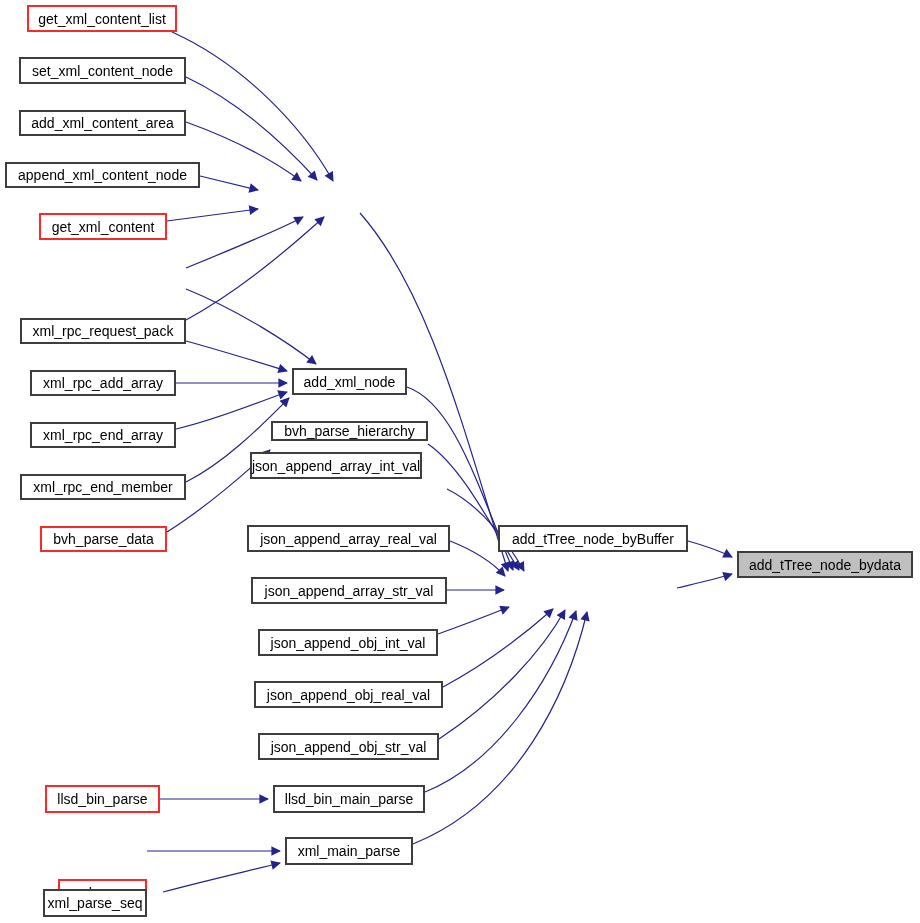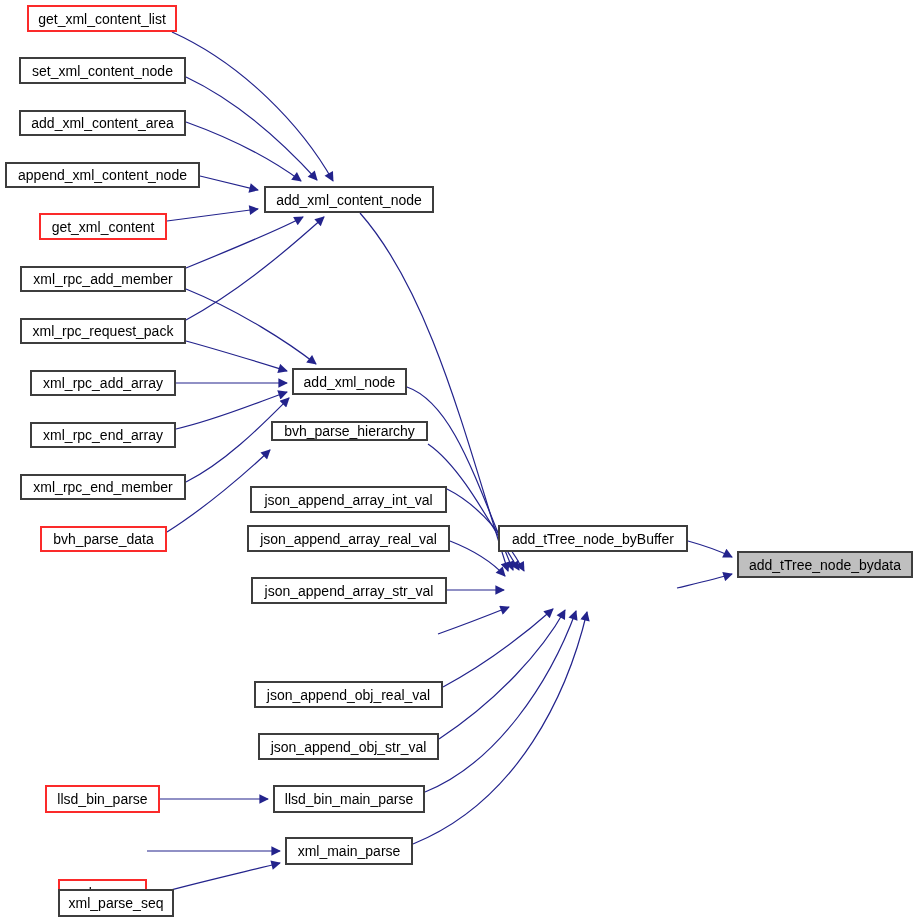--- a/index.html
+++ b/index.html
@@ -72,23 +72,20 @@
     </div>
   <div class="node" style="left:19px;top:110px;width:167px;height:26px">
       <span>add_xml_content_area</span>
     </div>
   <div class="node" style="left:5px;top:162px;width:195px;height:26px">
       <span>append_xml_content_node</span>
     </div>
   <div class="node red" style="left:39px;top:213px;width:128px;height:27px">
       <span>get_xml_content</span>
     </div>
-  <div class="node" style="left:20px;top:266px;width:166px;height:26px">
-      <span>xml_rpc_add_member</span>
-    </div>
   <div class="node" style="left:30px;top:370px;width:146px;height:26px">
       <span>xml_rpc_add_array</span>
     </div>
   <div class="node" style="left:20px;top:318px;width:166px;height:26px">
       <span>xml_rpc_request_pack</span>
     </div>
   <div class="node" style="left:30px;top:422px;width:146px;height:26px">
       <span>xml_rpc_end_array</span>
     </div>
   <div class="node" style="left:20px;top:474px;width:166px;height:26px">
@@ -96,41 +93,41 @@
     </div>
   <div class="node red" style="left:40px;top:526px;width:127px;height:26px">
       <span>bvh_parse_data</span>
     </div>
   <div class="node red" style="left:45px;top:785px;width:115px;height:28px">
       <span>llsd_bin_parse</span>
     </div>
   <div class="node red" style="left:58px;top:879px;width:89px;height:28px">
       <span>xml_parse</span>
     </div>
-  <div class="node" style="left:58px;top:889px;width:116px;height:28px">
+  <div class="node" style="left:43px;top:889px;width:104px;height:28px">
       <span>xml_parse_seq</span>
     </div>
 
-  <div class="node" style="left:264px;top:186px;width:170px;height:27px">
-      <span>add_xml_content_node</span>
-    </div>
   <div class="node" style="left:292px;top:368px;width:115px;height:27px">
       <span>add_xml_node</span>
     </div>
   <div class="node" style="left:271px;top:421px;width:157px;height:20px">
       <span>bvh_parse_hierarchy</span>
     </div>
-  <div class="node" style="left:250px;top:486px;width:197px;height:27px">
+  <div class="node" style="left:250px;top:452px;width:172px;height:27px">
       <span>json_append_array_int_val</span>
     </div>
   <div class="node" style="left:247px;top:525px;width:203px;height:27px">
       <span>json_append_array_real_val</span>
     </div>
   <div class="node" style="left:251px;top:577px;width:196px;height:27px">
       <span>json_append_array_str_val</span>
+    </div>
+  <div class="node" style="left:258px;top:629px;width:180px;height:27px">
+      <span>json_append_obj_int_val</span>
     </div>
   <div class="node" style="left:254px;top:681px;width:189px;height:27px">
       <span>json_append_obj_real_val</span>
     </div>
   <div class="node" style="left:258px;top:733px;width:181px;height:27px">
       <span>json_append_obj_str_val</span>
     </div>
   <div class="node" style="left:273px;top:785px;width:152px;height:28px">
       <span>llsd_bin_main_parse</span>
     </div>

